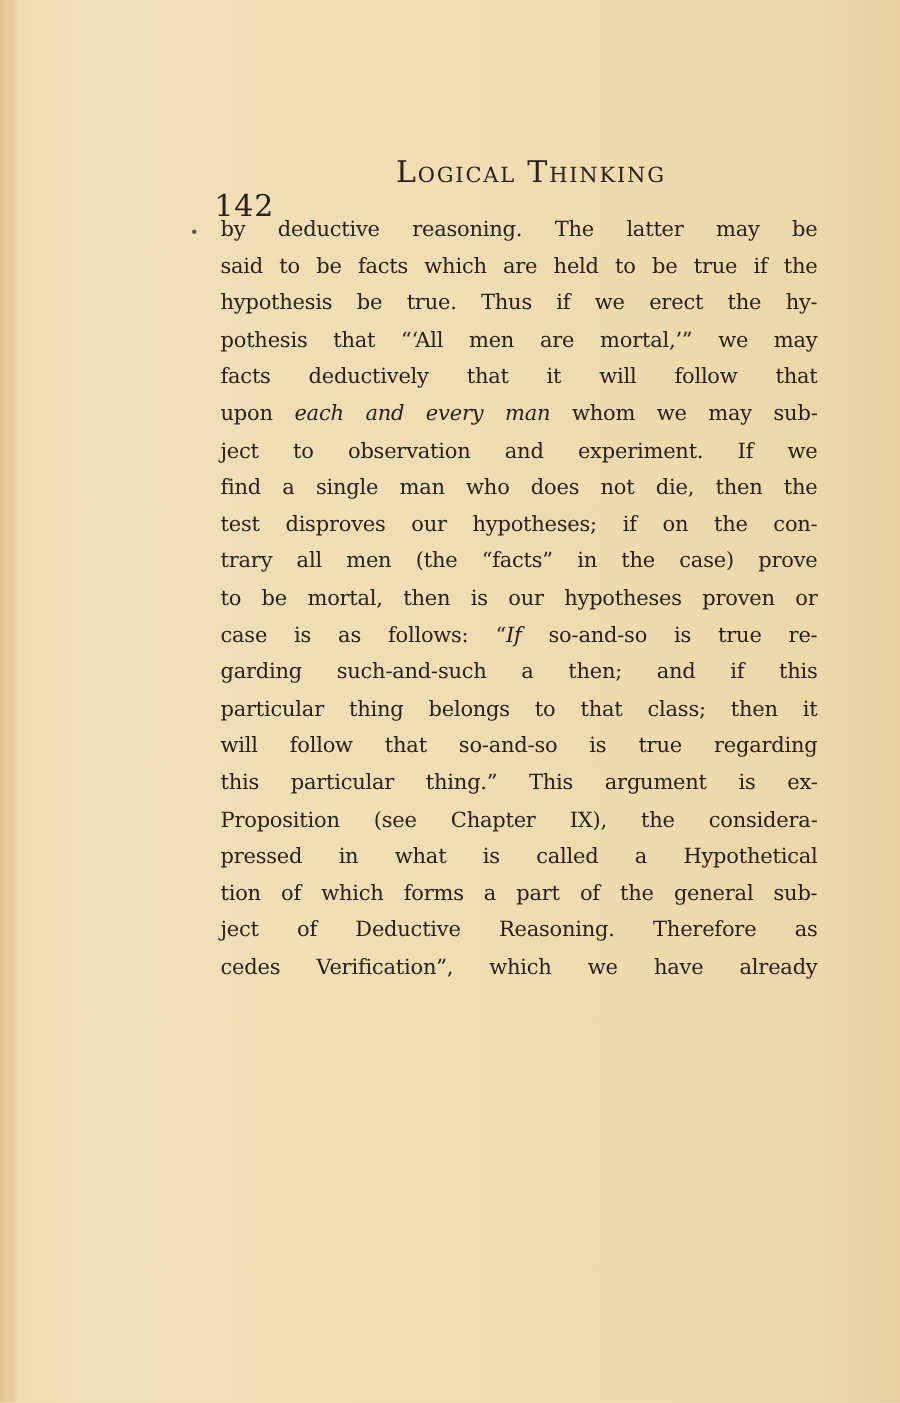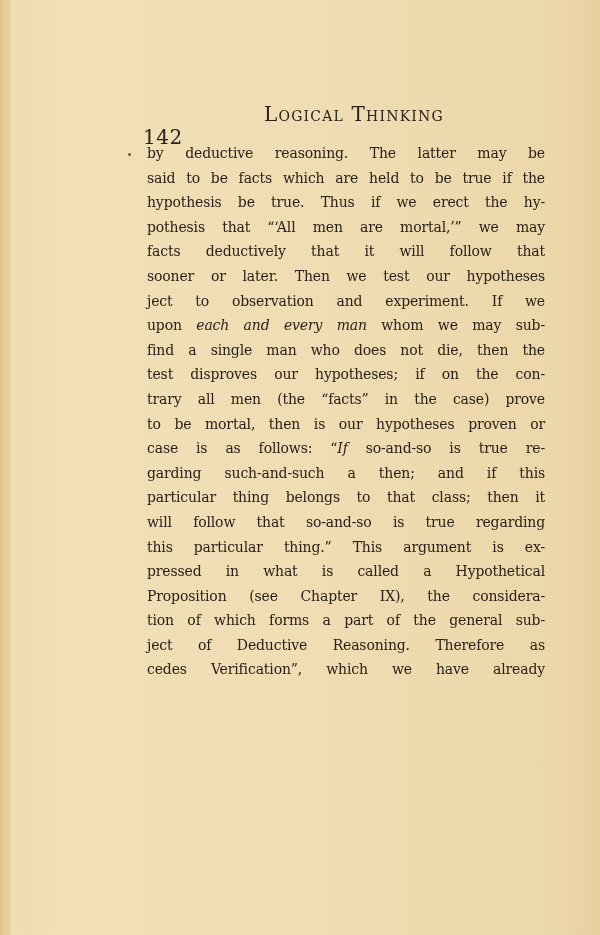--- a/index.html
+++ b/index.html
@@ -97,31 +97,30 @@
   </div>
 
   <div class="stray-mark"></div>
 
   <div class="body-text" id="body-text">
       <span class="line"><span>by deductive reasoning.  The latter may be</span></span>
       <span class="line"><span>said to be facts which are held to be true if the</span></span>
       <span class="line"><span>hypothesis be true.  Thus if we erect the hy-</span></span>
       <span class="line"><span>pothesis that “‘All men are mortal,’” we may</span></span>
       <span class="line"><span>facts deductively that it will follow that</span></span>
-      <span class="line"><span>sooner or later.  Then we test our hypotheses</span></span>
+      <span class="line"><span>upon </span><i>each and every man</i><span> whom we may sub-</span></span>
       <span class="line"><span>ject to observation and experiment.  If we</span></span>
-      <span class="line"><span>upon </span><i>each and every man</i><span> whom we may sub-</span></span>
       <span class="line"><span>find a single man who does not die, then the</span></span>
       <span class="line"><span>test disproves our hypotheses; if on the con-</span></span>
       <span class="line"><span>trary all men (the “facts” in the case) prove</span></span>
       <span class="line"><span>to be mortal, then is our hypotheses proven or</span></span>
       <span class="line"><span>case is as follows: “</span><i>If</i><span> so-and-so is true re-</span></span>
       <span class="line"><span>garding such-and-such a then; and if this</span></span>
       <span class="line"><span>particular thing belongs to that class; then it</span></span>
       <span class="line"><span>will follow that so-and-so is true regarding</span></span>
       <span class="line"><span>this particular thing.”  This argument is ex-</span></span>
+      <span class="line"><span>Proposition (see Chapter IX), the considera-</span></span>
       <span class="line"><span>pressed in what is called a Hypothetical</span></span>
-      <span class="line"><span>Proposition (see Chapter IX), the considera-</span></span>
       <span class="line"><span>tion of which forms a part of the general sub-</span></span>
       <span class="line"><span>ject of Deductive Reasoning.  Therefore as</span></span>
       <span class="line last"><span>cedes Verification”, which we have already</span></span>
     </div>
 </div>
 
 </body></html>

